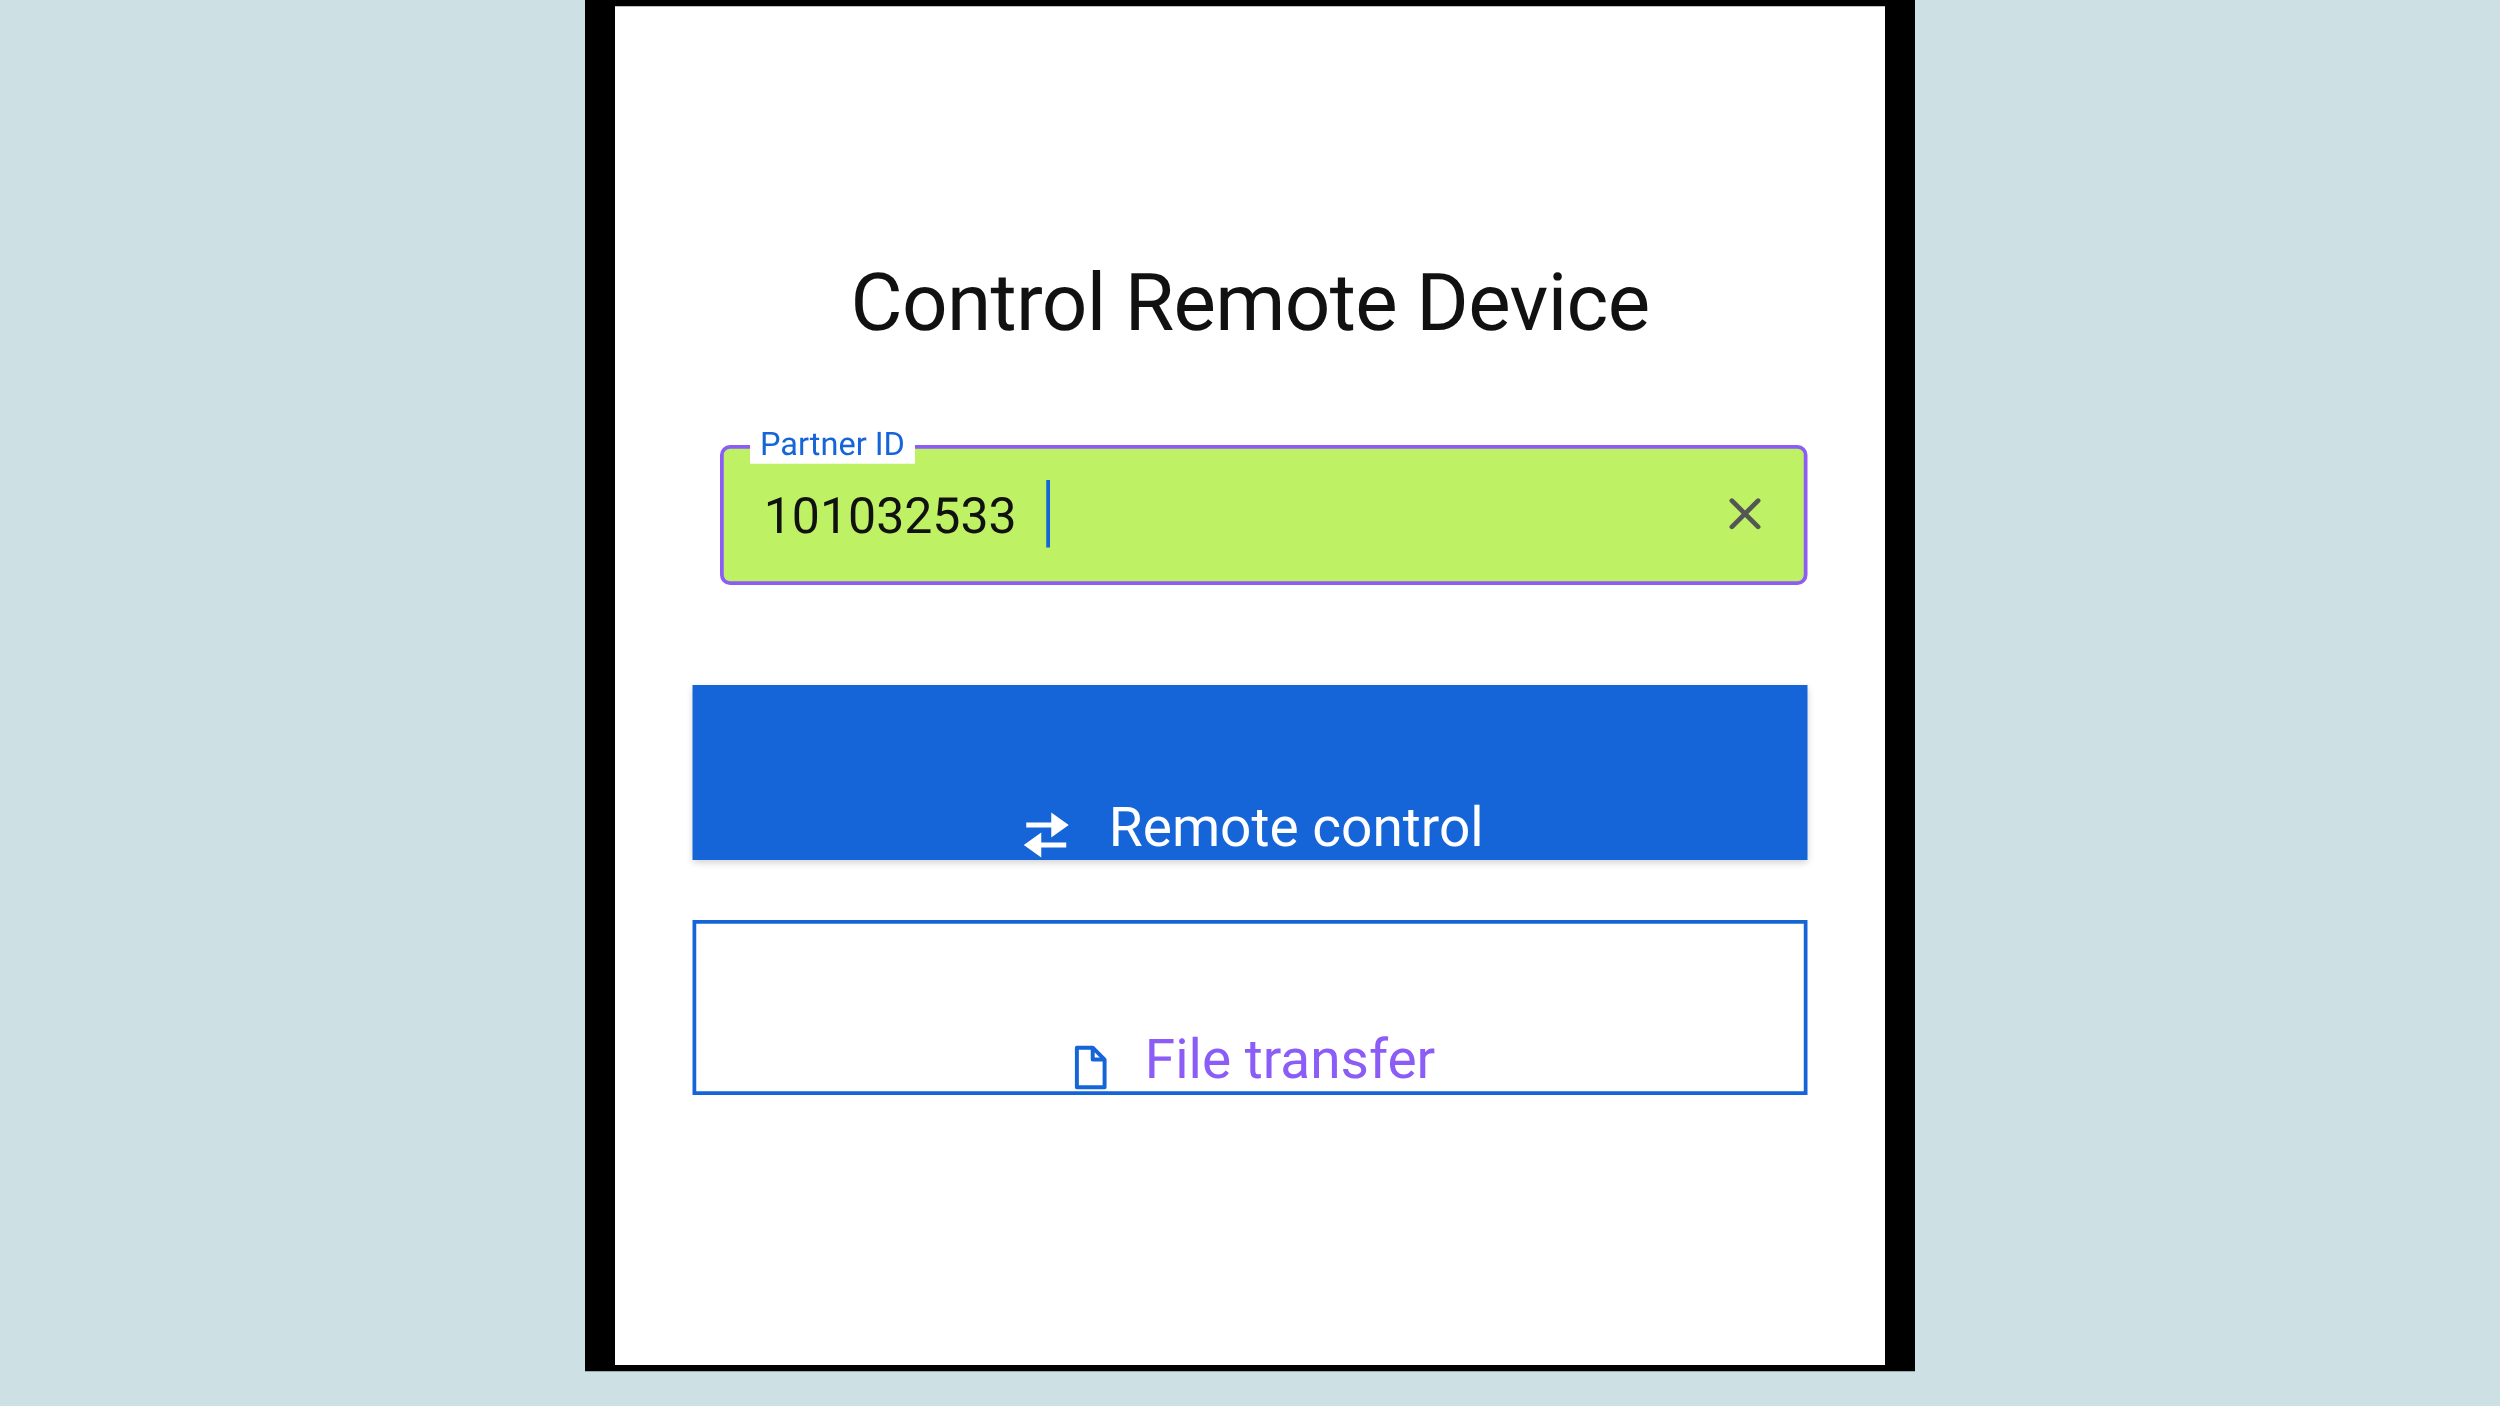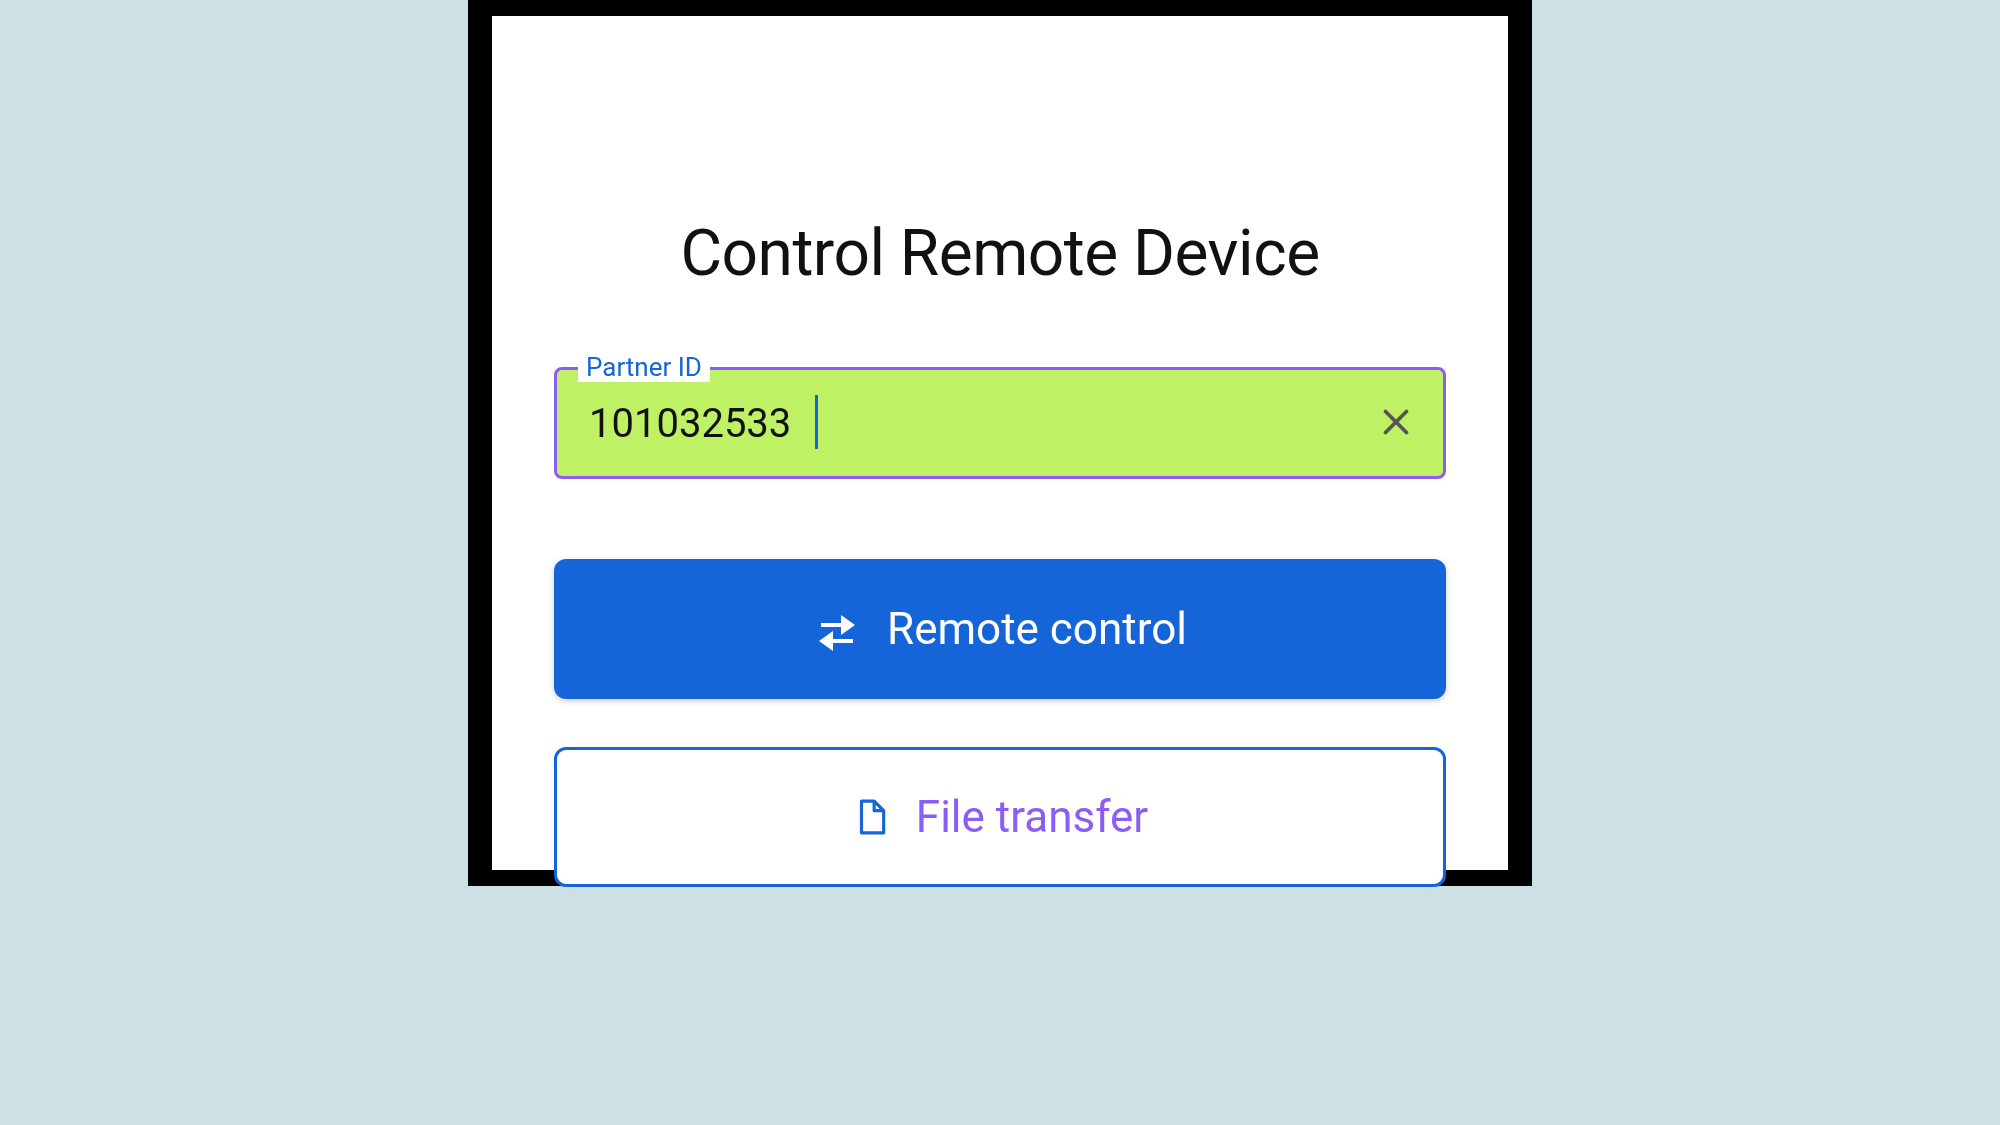--- a/index.html
+++ b/index.html
@@ -13,22 +13,22 @@
       background-color: #cde0e4;
       display: flex;
       justify-content: center;
       align-items: flex-start;
       min-height: 1125px;
       width: 2000px;
     }
     
     .device-frame {
       background-color: #000;
-      padding: 16px 24px;
-      height: 886px;
+      padding: 5px 24px;
+      height: 1097px;
       display: flex;
     }
     
     .screen {
       background-color: #fff;
       width: 1016px;
       height: 100%;
       padding: 200px 62px 0 62px;
     }
     
@@ -37,20 +37,21 @@
       font-weight: 400;
       color: #111;
       text-align: center;
       margin-bottom: 76px;
       letter-spacing: -0.5px;
     }
     
     .input-group {
       position: relative;
       margin-bottom: 80px;
+      margin-left: 22px;
     }
     
     .input-label {
       position: absolute;
       top: -15px;
       left: 24px;
       background-color: #fff;
       padding: 0 8px;
       font-size: 26px;
       color: #1565d8;
@@ -95,25 +96,25 @@
     }
     
     .clear-button svg {
       width: 36px;
       height: 36px;
     }
     
     .btn {
       width: 100%;
       height: 140px;
-      border-radius: 12px;
+      border-radius: 0;
       font-size: 44px;
       font-weight: 400;
       display: flex;
-      align-items: center;
+      align-items: flex-end;
       justify-content: center;
       gap: 26px;
       cursor: pointer;
       font-family: inherit;
     }
     
     .btn-primary {
       background-color: #1565d8;
       color: #fff;
       border: none;

